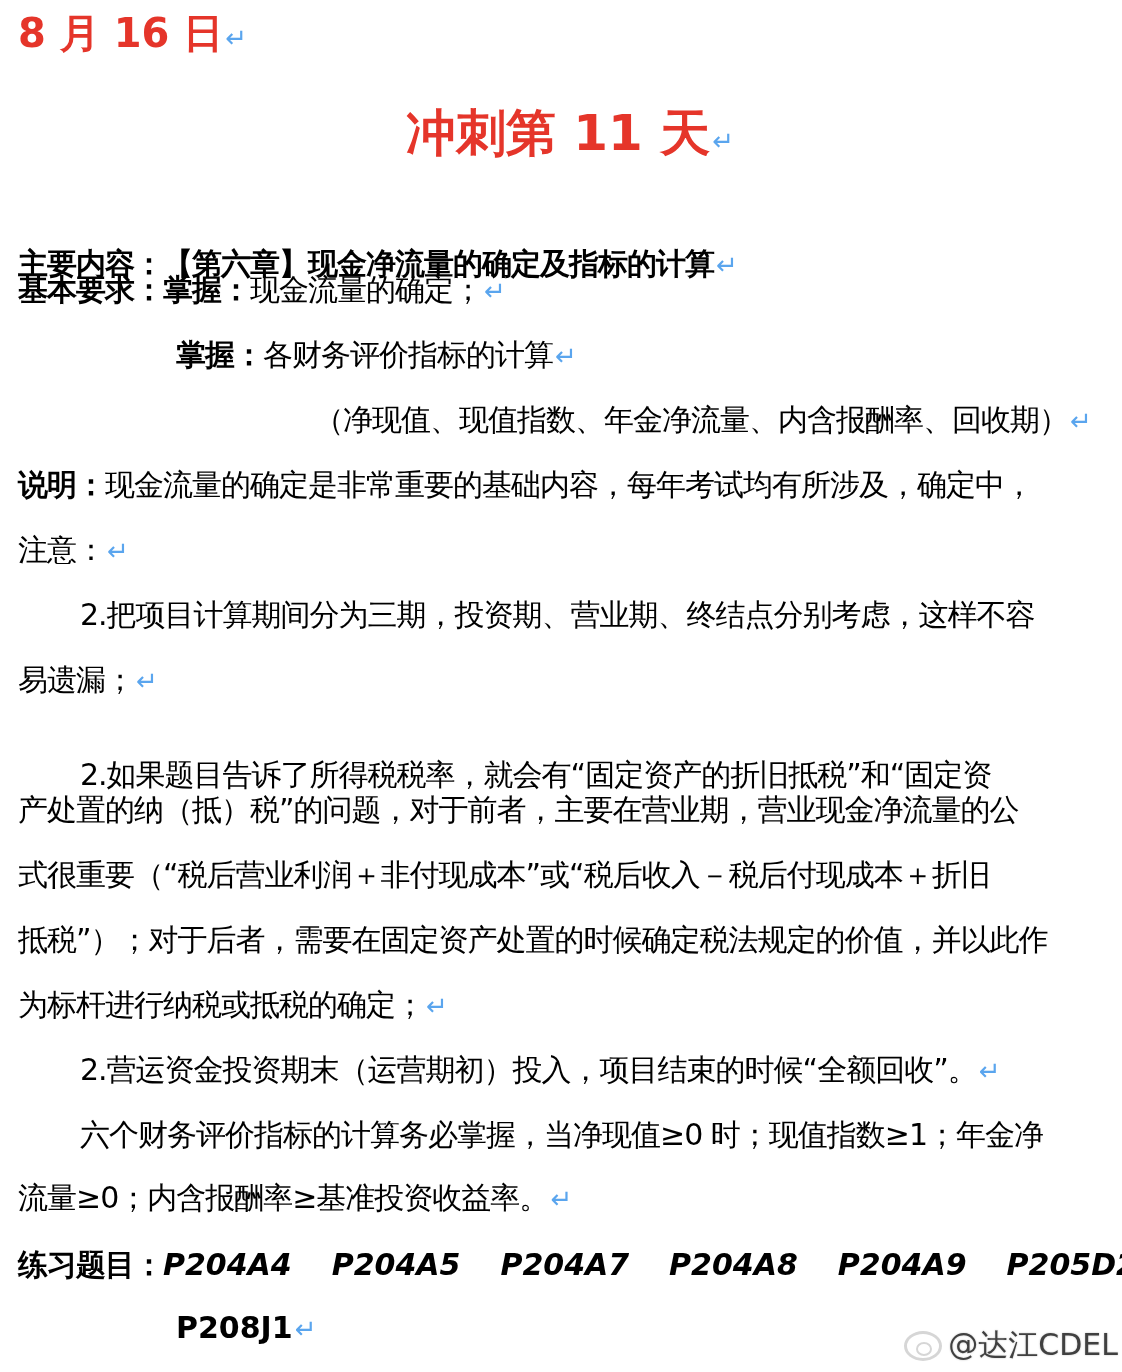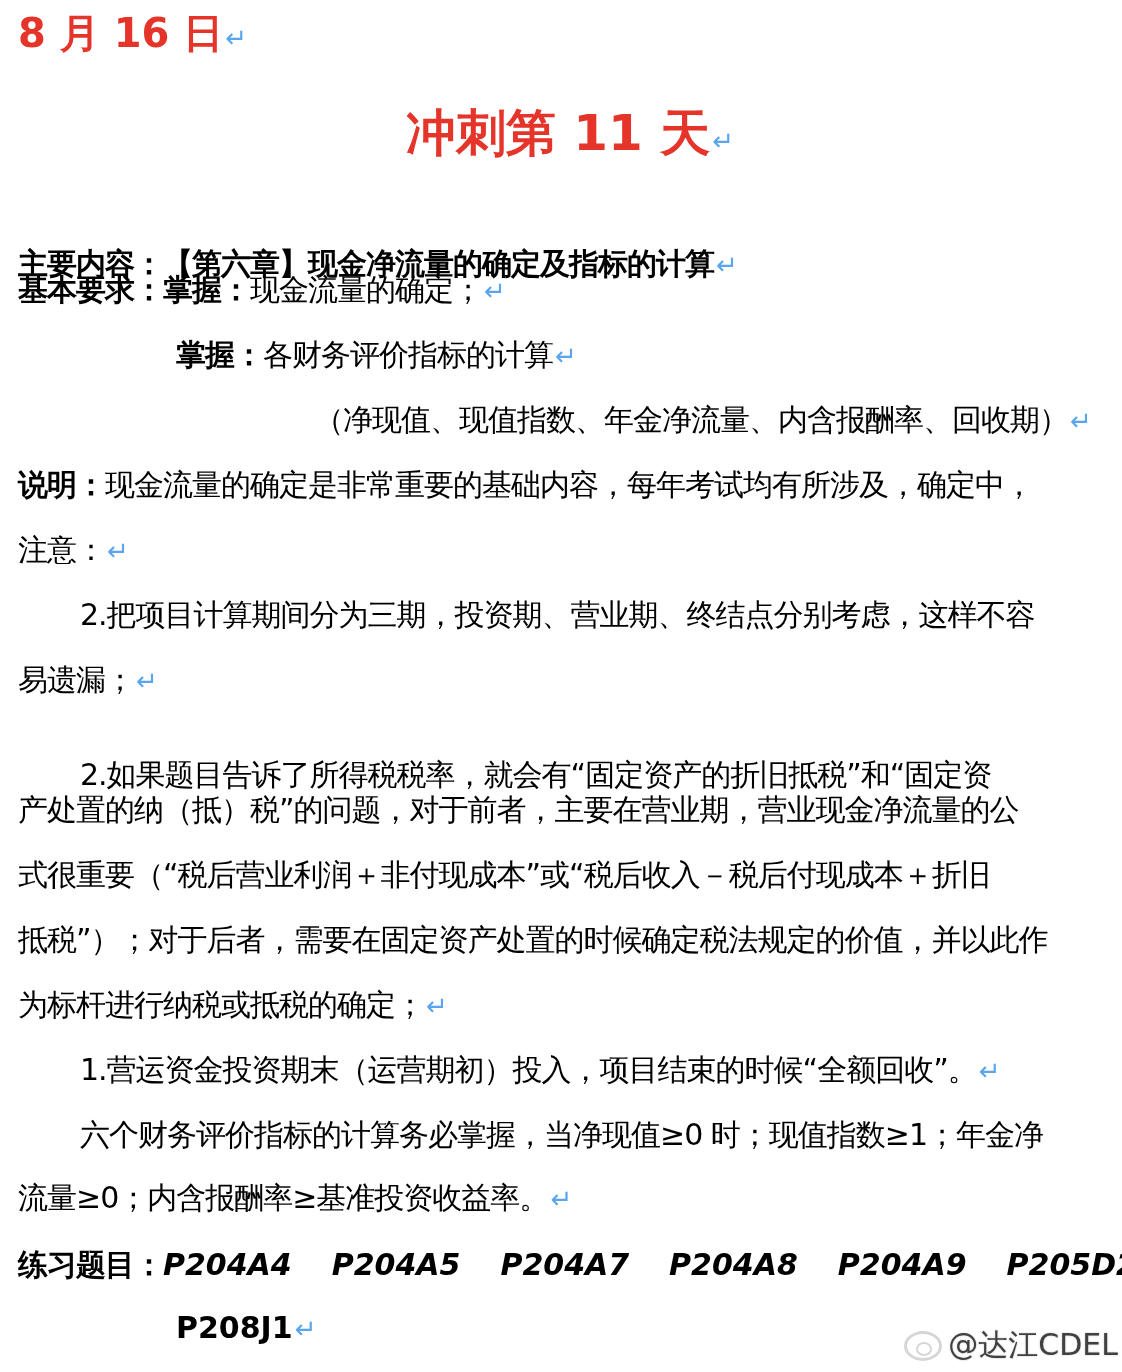--- a/index.html
+++ b/index.html
@@ -91,21 +91,21 @@
     <span>式很重要（“税后营业利润＋非付现成本”或“税后收入－税后付现成本＋折旧</span>
   </div>
   <div class="line" style="top:920px;">
     <span>抵税”）；对于后者，需要在固定资产处置的时候确定税法规定的价值，并以此作</span>
   </div>
   <div class="line" style="top:985px;">
     <span>为标杆进行纳税或抵税的确定；</span><span class="para-mark">↵</span>
   </div>
 
   <div class="line indent3" style="top:1050px;">
-    <span>1.营运资金投资期末（运营期初）投入，项目结束的时候“全额回收”。</span><span class="para-mark">↵</span>
+    <span>2.营运资金投资期末（运营期初）投入，项目结束的时候“全额回收”。</span><span class="para-mark">↵</span>
   </div>
 
   <div class="line indent3" style="top:1115px;">
     <span>六个财务评价指标的计算务必掌握，当净现值≥0 时；现值指数≥1；年金净</span>
   </div>
   <div class="line" style="top:1178px;">
     <span>流量≥0；内含报酬率≥基准投资收益率。</span><span class="para-mark">↵</span>
   </div>
 
   <div class="line" style="top:1245px;">

